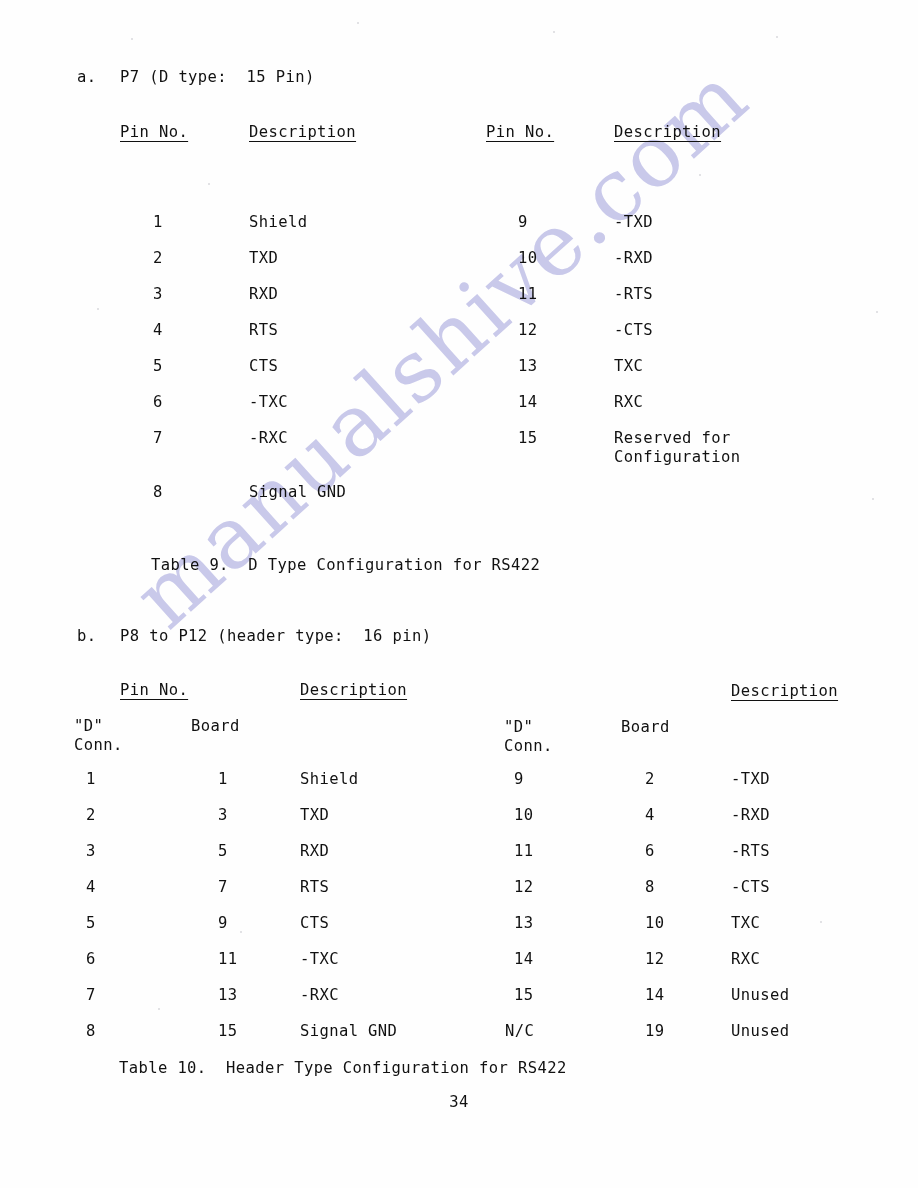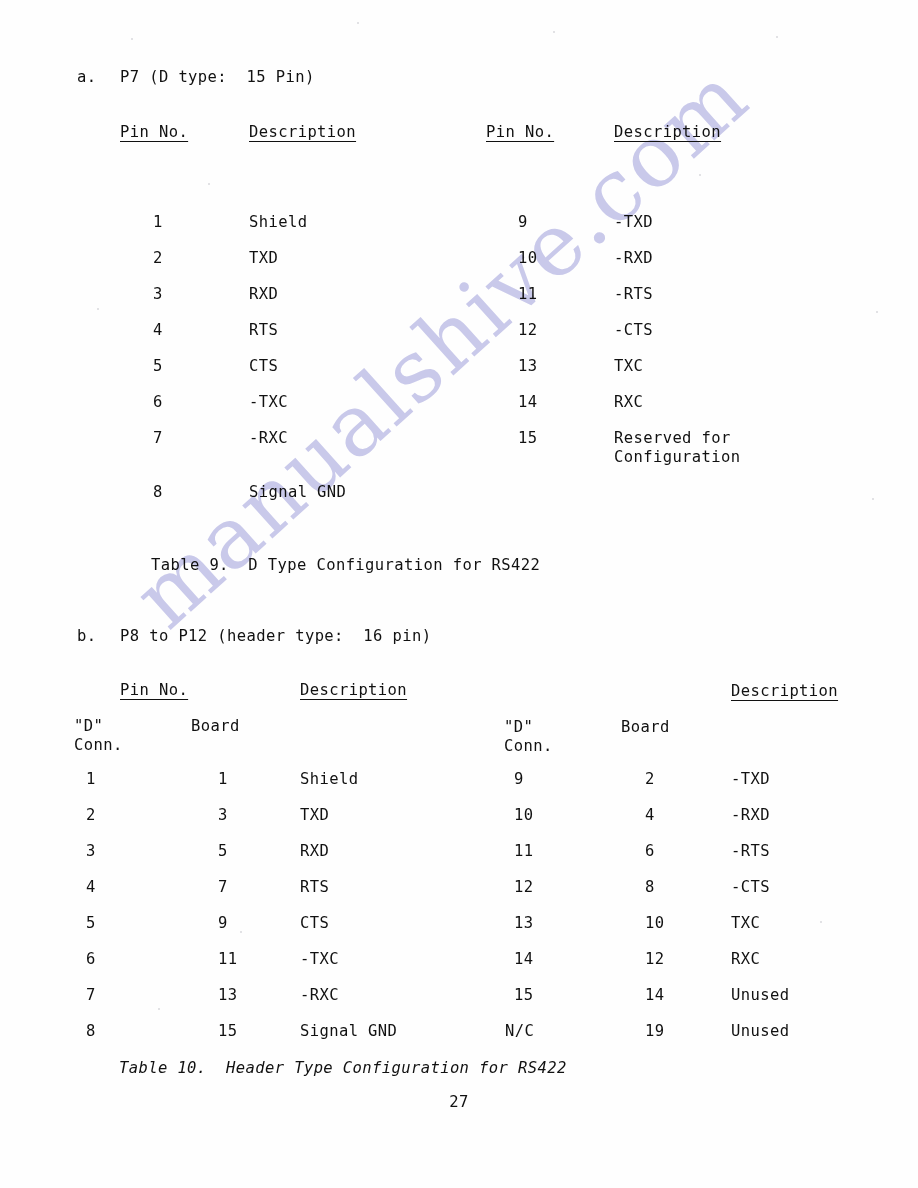--- a/index.html
+++ b/index.html
@@ -225,18 +225,18 @@
     <div class="t" style="left:731px;top:950px;">RXC</div>
 
     <div class="t" style="left:514px;top:986px;">15</div>
     <div class="t" style="left:645px;top:986px;">14</div>
     <div class="t" style="left:731px;top:986px;">Unused</div>
 
     <div class="t" style="left:505px;top:1022px;">N/C</div>
     <div class="t" style="left:645px;top:1022px;">19</div>
     <div class="t" style="left:731px;top:1022px;">Unused</div>
 
-    <div class="t" style="left:119px;top:1059px;font-style:italic;">Table 10.  Header Type Configuration for RS422</div>
-
-    <div class="pageno">27</div>
+    <div class="t" style="left:119px;top:1059px;">Table 10.  Header Type Configuration for RS422</div>
+
+    <div class="pageno">34</div>
 
   </div>
 </div>
 
 </body></html>

